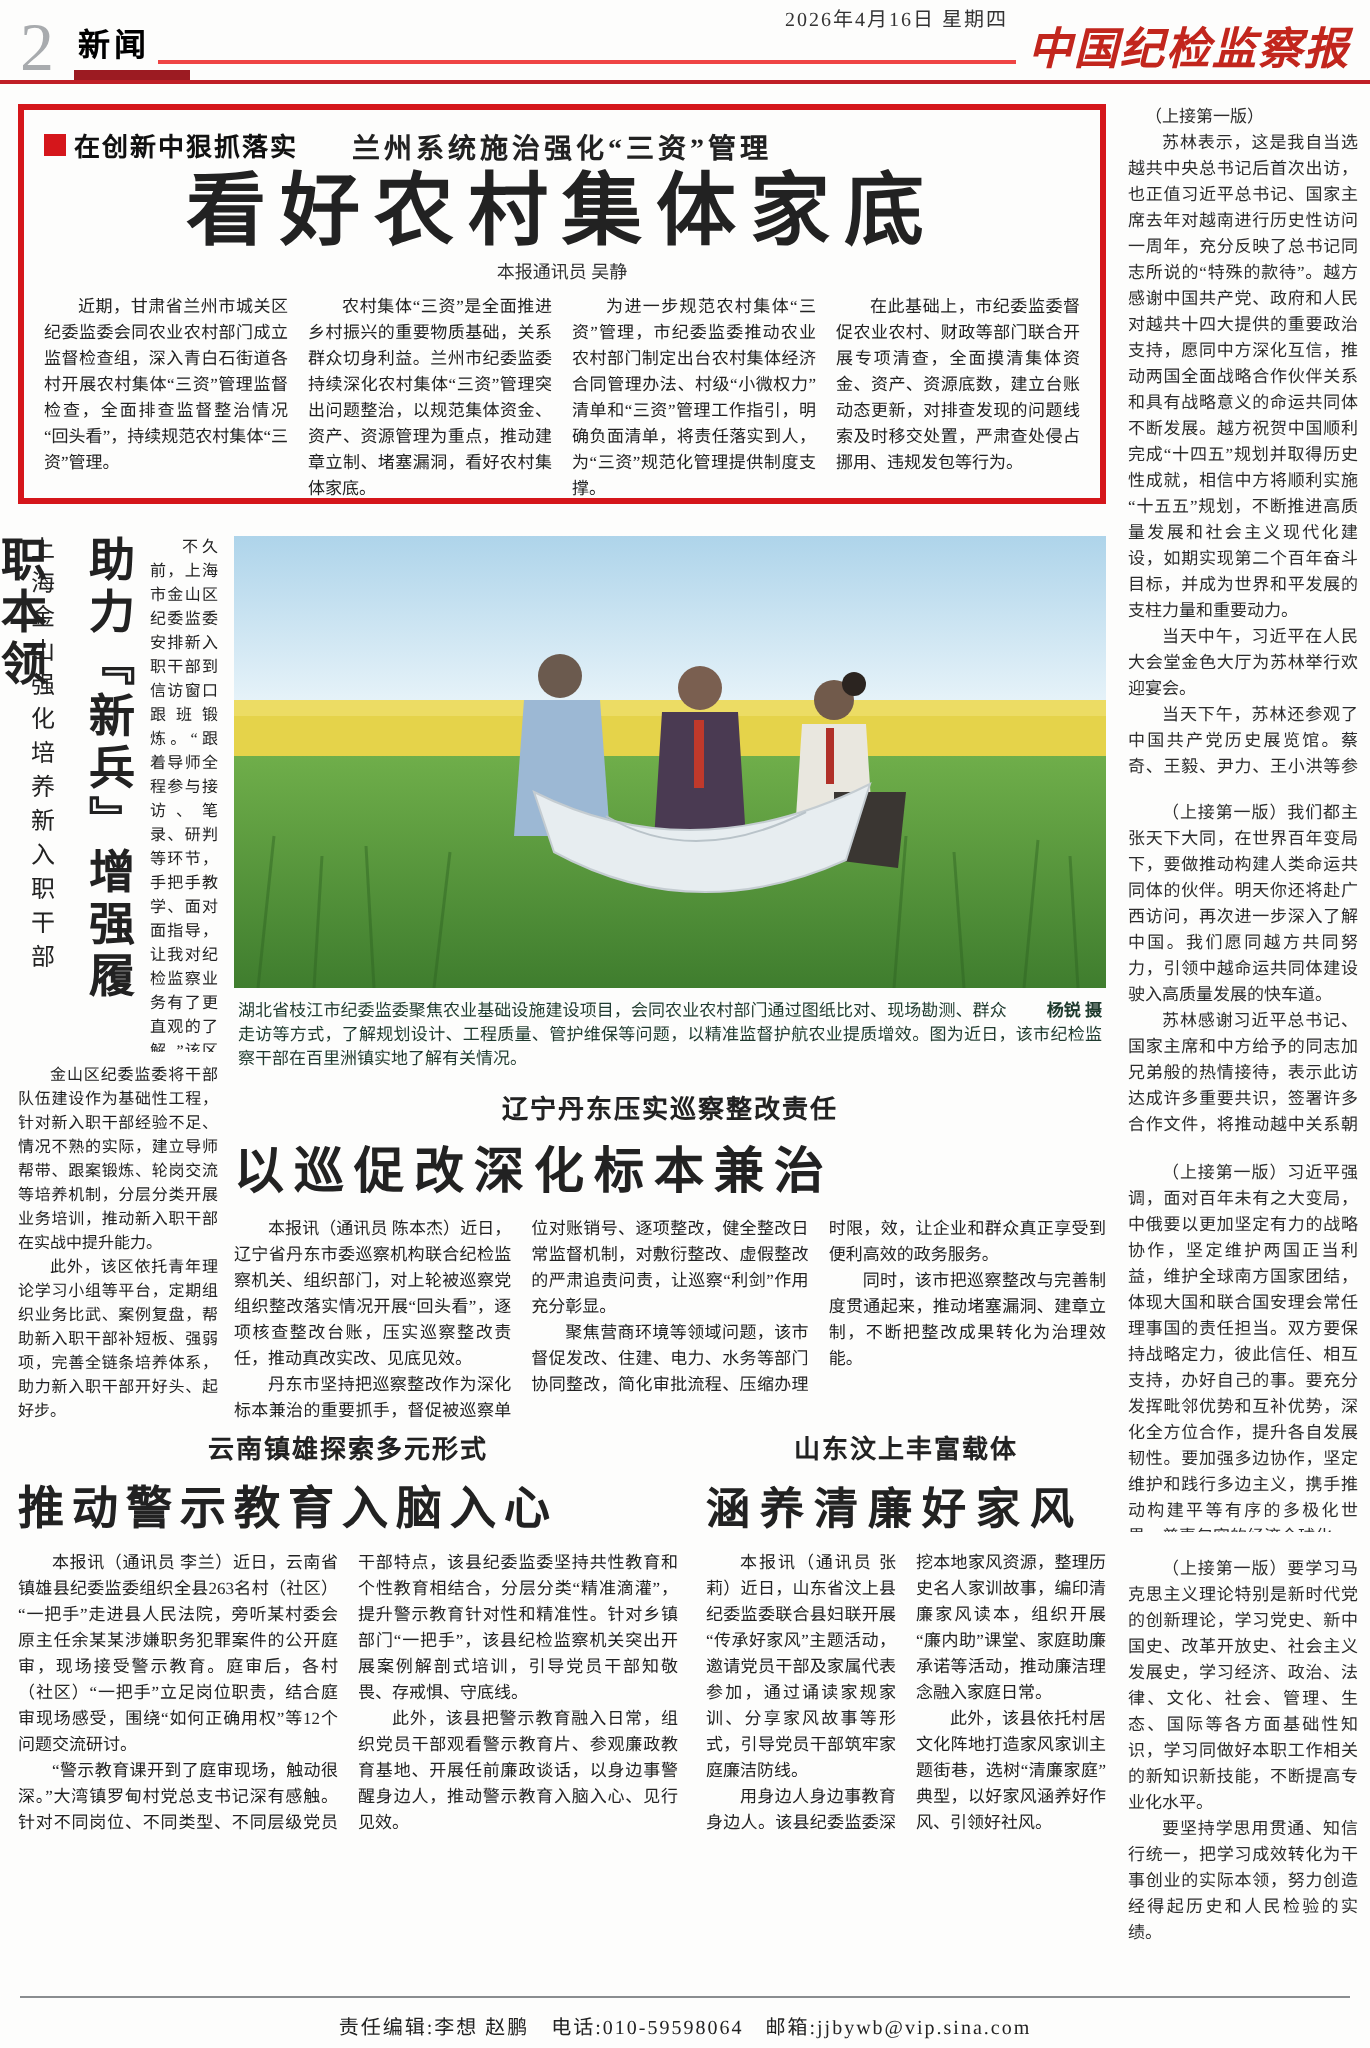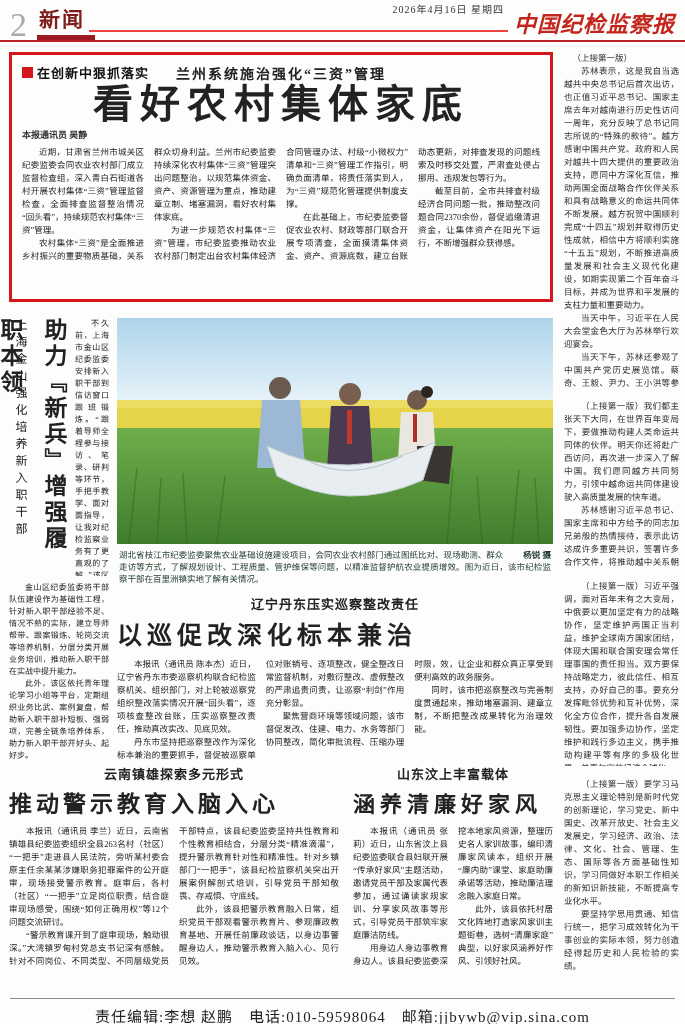--- a/index.html
+++ b/index.html
@@ -6,43 +6,43 @@
   html,body { background:#e8e8e8; }
   .page {
     position:relative; width:685px; height:1024px; margin:0 auto;
     background:#fdfdfc; color:#222; overflow:hidden;
     font-family:"Liberation Serif","DejaVu Serif",serif;
   }
   
   .hdr { display:flex; align-items:flex-end; padding:6px 10px 0 10px; height:40px; }
   .pagenum { font-size:34px; line-height:30px; color:#a8abae; font-weight:400; margin-right:10px; }
   .section-wrap { position:relative; padding:0 4px 7px 2px; }
-  .section { font-size:21px; font-weight:bold; color:#7f1d1d; letter-spacing:2px; }
+  .section { font-size:16px; font-weight:bold; color:#000000; letter-spacing:2px; }
   .red-bar { position:absolute; left:0; bottom:0; width:58px; height:5px; background:#9c1b22; }
   .hdr-line { flex:1; display:flex; justify-content:flex-end; align-items:flex-end;
               border-bottom:2px solid #ef4444; margin:0 6px 8px 0; padding-bottom:14px;text-align:center; }
   .date { font-size:10px; color:#333; letter-spacing:1px; padding-right:4px; }
   .masthead { font-size:22px; font-weight:bold; font-style:italic; color:#c2261d;
               letter-spacing:1px; padding-bottom:2px; white-space:nowrap; }
   .red-rule { height:2px; background:#c01f26; margin:0; }
   
   .content { display:flex; gap:11px; padding:10px 6px 0 9px; }
   .main { width:544px; }
   .sidebar { width:115px; font-size:8.5px; line-height:13px; text-align:justify; color:#2c2c2c; }
   .sidebar p { text-indent:2em; }
   .sb-block { overflow:hidden; margin-bottom:12px; }
   .sb-marker { text-indent:1em; }
   
-  .redbox { position:relative; border:3px solid #d5161b; padding:6px 10px 6px; height:250px; overflow:hidden; margin-bottom:16px; }
+  .redbox { position:relative; border:3px solid #d5161b; padding:6px 10px 6px; height:200px; overflow:hidden; margin-bottom:16px; }
   .kicker-row { position:absolute; top:8px; left:10px; display:flex; align-items:center; gap:4px; }
   .kicker-icon { width:11px; height:11px; background:#d5161b; display:inline-block; }
   .lead-kicker { font-size:13px; font-weight:bold; color:#111; letter-spacing:1px; }
   .lead-subhead { text-align:center; font-size:14px; font-weight:bold; margin-top:2px; letter-spacing:2px; }
   .lead-headline { text-align:center; font-size:40px; font-weight:bold; letter-spacing:7px; line-height:40px; margin-top:2px; }
-  .lead-byline { font-size:9px; color:#333; margin:3px 0 5px;font-weight:bold; }
+  .lead-byline { text-align:center; font-size:9px; color:#333; margin:3px 0 5px; }
   .lead-body { column-count:4; column-gap:10px; font-size:8.5px; line-height:13px; text-align:justify; height:146px; overflow:hidden; }
   .lead-body p, .artbody p { text-indent:2em; }
   
   .midrow { display:flex; gap:8px; }
   .leftcol { width:108px; }
   .vert-head { display:flex; height:258px; }
   .side-title { writing-mode:vertical-rl; font-size:12px; letter-spacing:5px; color:#222; width:20px; }
   .vert-headline { writing-mode:vertical-rl; font-size:23px; font-weight:bold; letter-spacing:3px; width:46px; line-height:44px; }
   .vert-intro { flex:1; font-size:8px; line-height:12px; text-align:justify; overflow:hidden; }
   .vert-intro p, .vert-rest p { text-indent:2em; }
@@ -58,21 +58,21 @@
   .liao { margin-top:9px; }
   .liao .artbody { column-count:3; column-gap:10px; font-size:8.5px; line-height:13px; text-align:justify; height:106px; overflow:hidden; }
   .botrow { display:flex; gap:14px; margin-top:0; }
   .yunnan { width:330px; }
   .shandong { flex:1; }
   .yunnan .art-headline { font-size:23px; letter-spacing:4px; margin:2px 0 6px; }
   .shandong .art-headline { font-size:22px; letter-spacing:5px; margin:3px 0 7px; }
   .botrow .artbody { column-count:2; column-gap:10px; font-size:8.5px; line-height:13px; text-align:justify; height:158px; overflow:hidden; }
   
   .footer { position:absolute; left:0; right:0; bottom:0; height:26px; margin:0 10px;
-            border-top:1.5px solid #8a8d90; text-align:center; font-size:15px; color:#222; padding-top:6px; letter-spacing:1px; }
+            border-top:1.5px solid #8a8d90; text-align:center; font-size:10px; color:#222; padding-top:6px; letter-spacing:1px; }
 </style>
 </head>
 <body>
 
 <div class="page">
 
   <div class="hdr">
     <div class="pagenum">2</div>
     <div class="section-wrap">
       <span class="section">新闻</span>
@@ -95,21 +95,20 @@
           <span class="lead-kicker">在创新中狠抓落实</span>
         </div>
         <div class="lead-subhead">兰州系统施治强化“三资”管理</div>
         <div class="lead-headline">看好农村集体家底</div>
         <div class="lead-byline">本报通讯员 吴静</div>
         <div class="lead-body">
             <p>近期，甘肃省兰州市城关区纪委监委会同农业农村部门成立监督检查组，深入青白石街道各村开展农村集体“三资”管理监督检查，全面排查监督整治情况“回头看”，持续规范农村集体“三资”管理。</p>
             <p>农村集体“三资”是全面推进乡村振兴的重要物质基础，关系群众切身利益。兰州市纪委监委持续深化农村集体“三资”管理突出问题整治，以规范集体资金、资产、资源管理为重点，推动建章立制、堵塞漏洞，看好农村集体家底。</p>
             <p>为进一步规范农村集体“三资”管理，市纪委监委推动农业农村部门制定出台农村集体经济合同管理办法、村级“小微权力”清单和“三资”管理工作指引，明确负面清单，将责任落实到人，为“三资”规范化管理提供制度支撑。</p>
             <p>在此基础上，市纪委监委督促农业农村、财政等部门联合开展专项清查，全面摸清集体资金、资产、资源底数，建立台账动态更新，对排查发现的问题线索及时移交处置，严肃查处侵占挪用、违规发包等行为。</p>
-            <p>截至目前，全市共排查村级经济合同问题一批，推动整改问题合同2370余份，督促追缴清退资金，让集体资产在阳光下运行，不断增强群众获得感。</p>
           </div>
       </div>
 
       <div class="midrow">
         <div class="leftcol">
           <div class="vert-head">
             <div class="side-title">上海金山强化培养新入职干部</div>
             <div class="vert-headline">助力『新兵』增强履职本领</div>
             <div class="vert-intro">
                 <p>不久前，上海市金山区纪委监委安排新入职干部到信访窗口跟班锻炼。“跟着导师全程参与接访、笔录、研判等环节，手把手教学、面对面指导，让我对纪检监察业务有了更直观的了解。”该区一名新入职干部说。</p>

